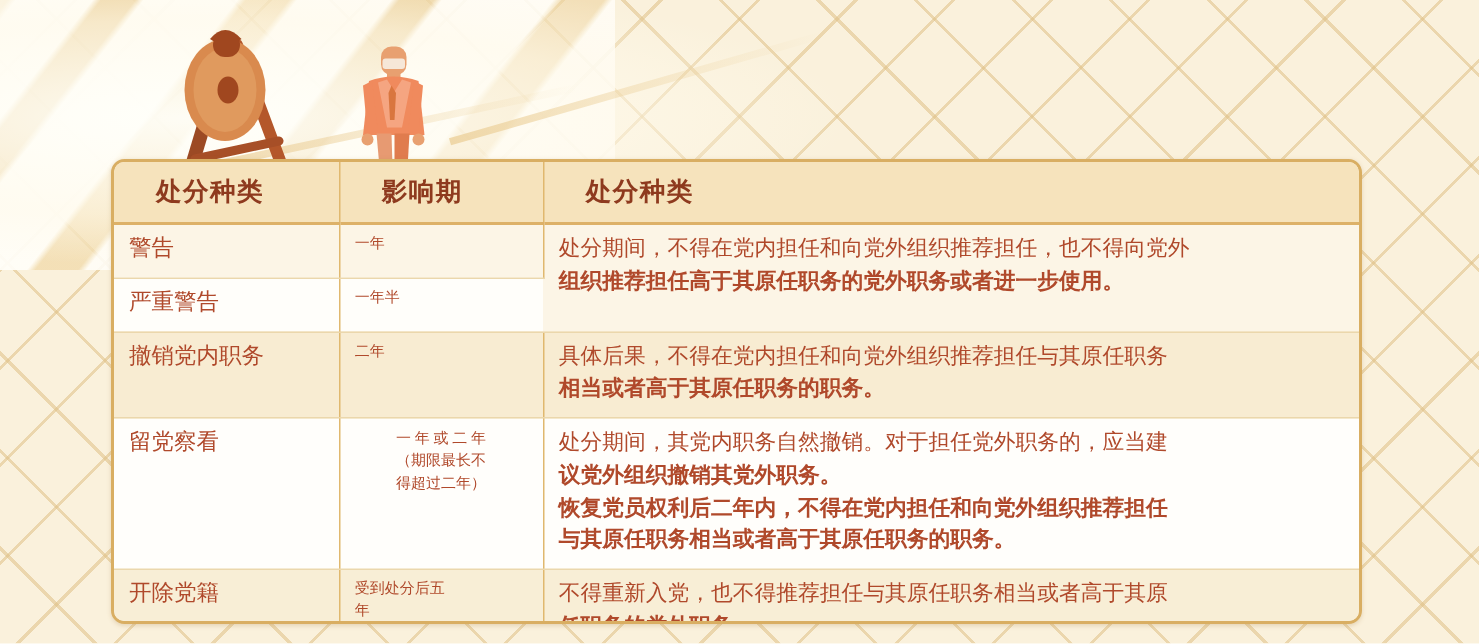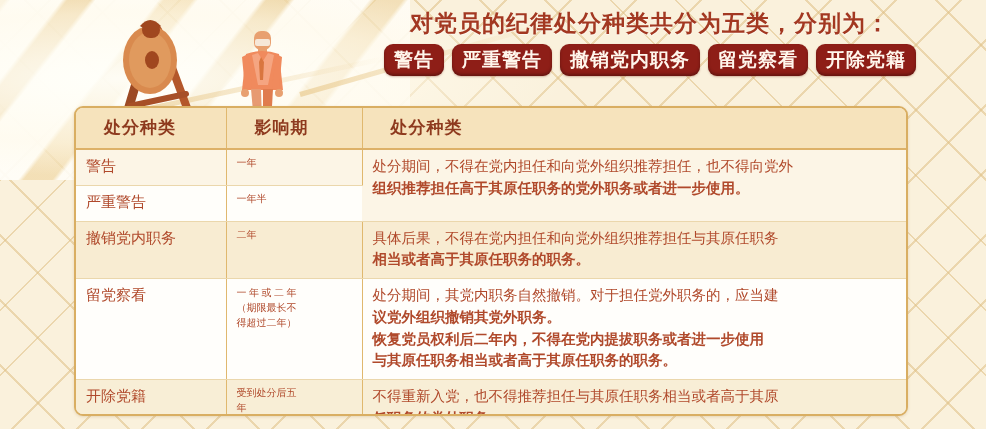--- a/index.html
+++ b/index.html
@@ -126,21 +126,21 @@
   .col-period{ font-size:10px; }
   .col-effect{ line-height:1.5; }
   .col-effect p + p{ margin-top:0px;font-weight:bold; }
 
   .tone-a{ background:#FCF5E6; }
   .tone-b{ background:#FFFEFA; }
   .tone-c{ background:#F8ECD2; }
   .tone-d{ background:#FFFEFB; }
   .tone-e{ background:#F8EED6; }
 
-  .period-multi{ line-height:1.5; }
+  .period-multi{ text-align:center; line-height:1.5; }
   .r4 td{ height:92px; }
   .r5 td{ height:60px; }
   .r1 td, .r2 td{ height:27px; }
   .r3 td{ height:52px; }
 </style>
 </head>
 <body>
 
 <div id="page">
 
@@ -178,30 +178,20 @@
       <path d="M29 30 l3 5 l-1 18 l-3 0 l-1 -18 z" fill="#D9763F"></path>
       <path d="M10 30 l6 -3 l4 34 l-7 1 z" fill="#F08A5D"></path>
       <path d="M50 30 l-6 -3 l-4 34 l7 1 z" fill="#F08A5D"></path>
       <circle cx="13" cy="66" r="4" fill="#E8A070"></circle>
       <circle cx="47" cy="66" r="4" fill="#E8A070"></circle>
       <path d="M19 62 l10 0 l1 34 l-8 0 z" fill="#E79A72"></path>
       <path d="M31 62 l10 0 l-2 34 l-8 0 z" fill="#E07C4E"></path>
     </svg>
   </div>
 
-  <div class="header">
-    <div class="title">对党员的纪律处分种类共分为五类，分别为：</div>
-    <div class="badges">
-      <span class="badge">警告</span>
-      <span class="badge">严重警告</span>
-      <span class="badge">撤销党内职务</span>
-      <span class="badge">留党察看</span>
-      <span class="badge">开除党籍</span>
-    </div>
-  </div>
 
   <div class="table-wrap">
     <table>
       <colgroup>
           <col class="c1">
           <col class="c2">
           <col class="c3">
         </colgroup>
       <thead>
         <tr>
@@ -234,21 +224,21 @@
         <tr class="r4 tone-d">
           <td class="col-kind">留党察看</td>
           <td class="col-period period-multi">
             <div>一 年 或 二 年</div>
             <div>（期限最长不</div>
             <div>得超过二年）</div>
           </td>
           <td class="col-effect">
             <p>处分期间，其党内职务自然撤销。对于担任党外职务的，应当建</p>
             <p>议党外组织撤销其党外职务。</p>
-            <p>恢复党员权利后二年内，不得在党内提拔职务或者进一步使用</p>
+            <p>恢复党员权利后二年内，不得在党内担任和向党外组织推荐担任</p>
             <p>与其原任职务相当或者高于其原任职务的职务。</p>
           </td>
         </tr>
         <tr class="r5 tone-e">
           <td class="col-kind">开除党籍</td>
           <td class="col-period">
             <div>受到处分后五</div>
             <div>年</div>
           </td>
           <td class="col-effect">

